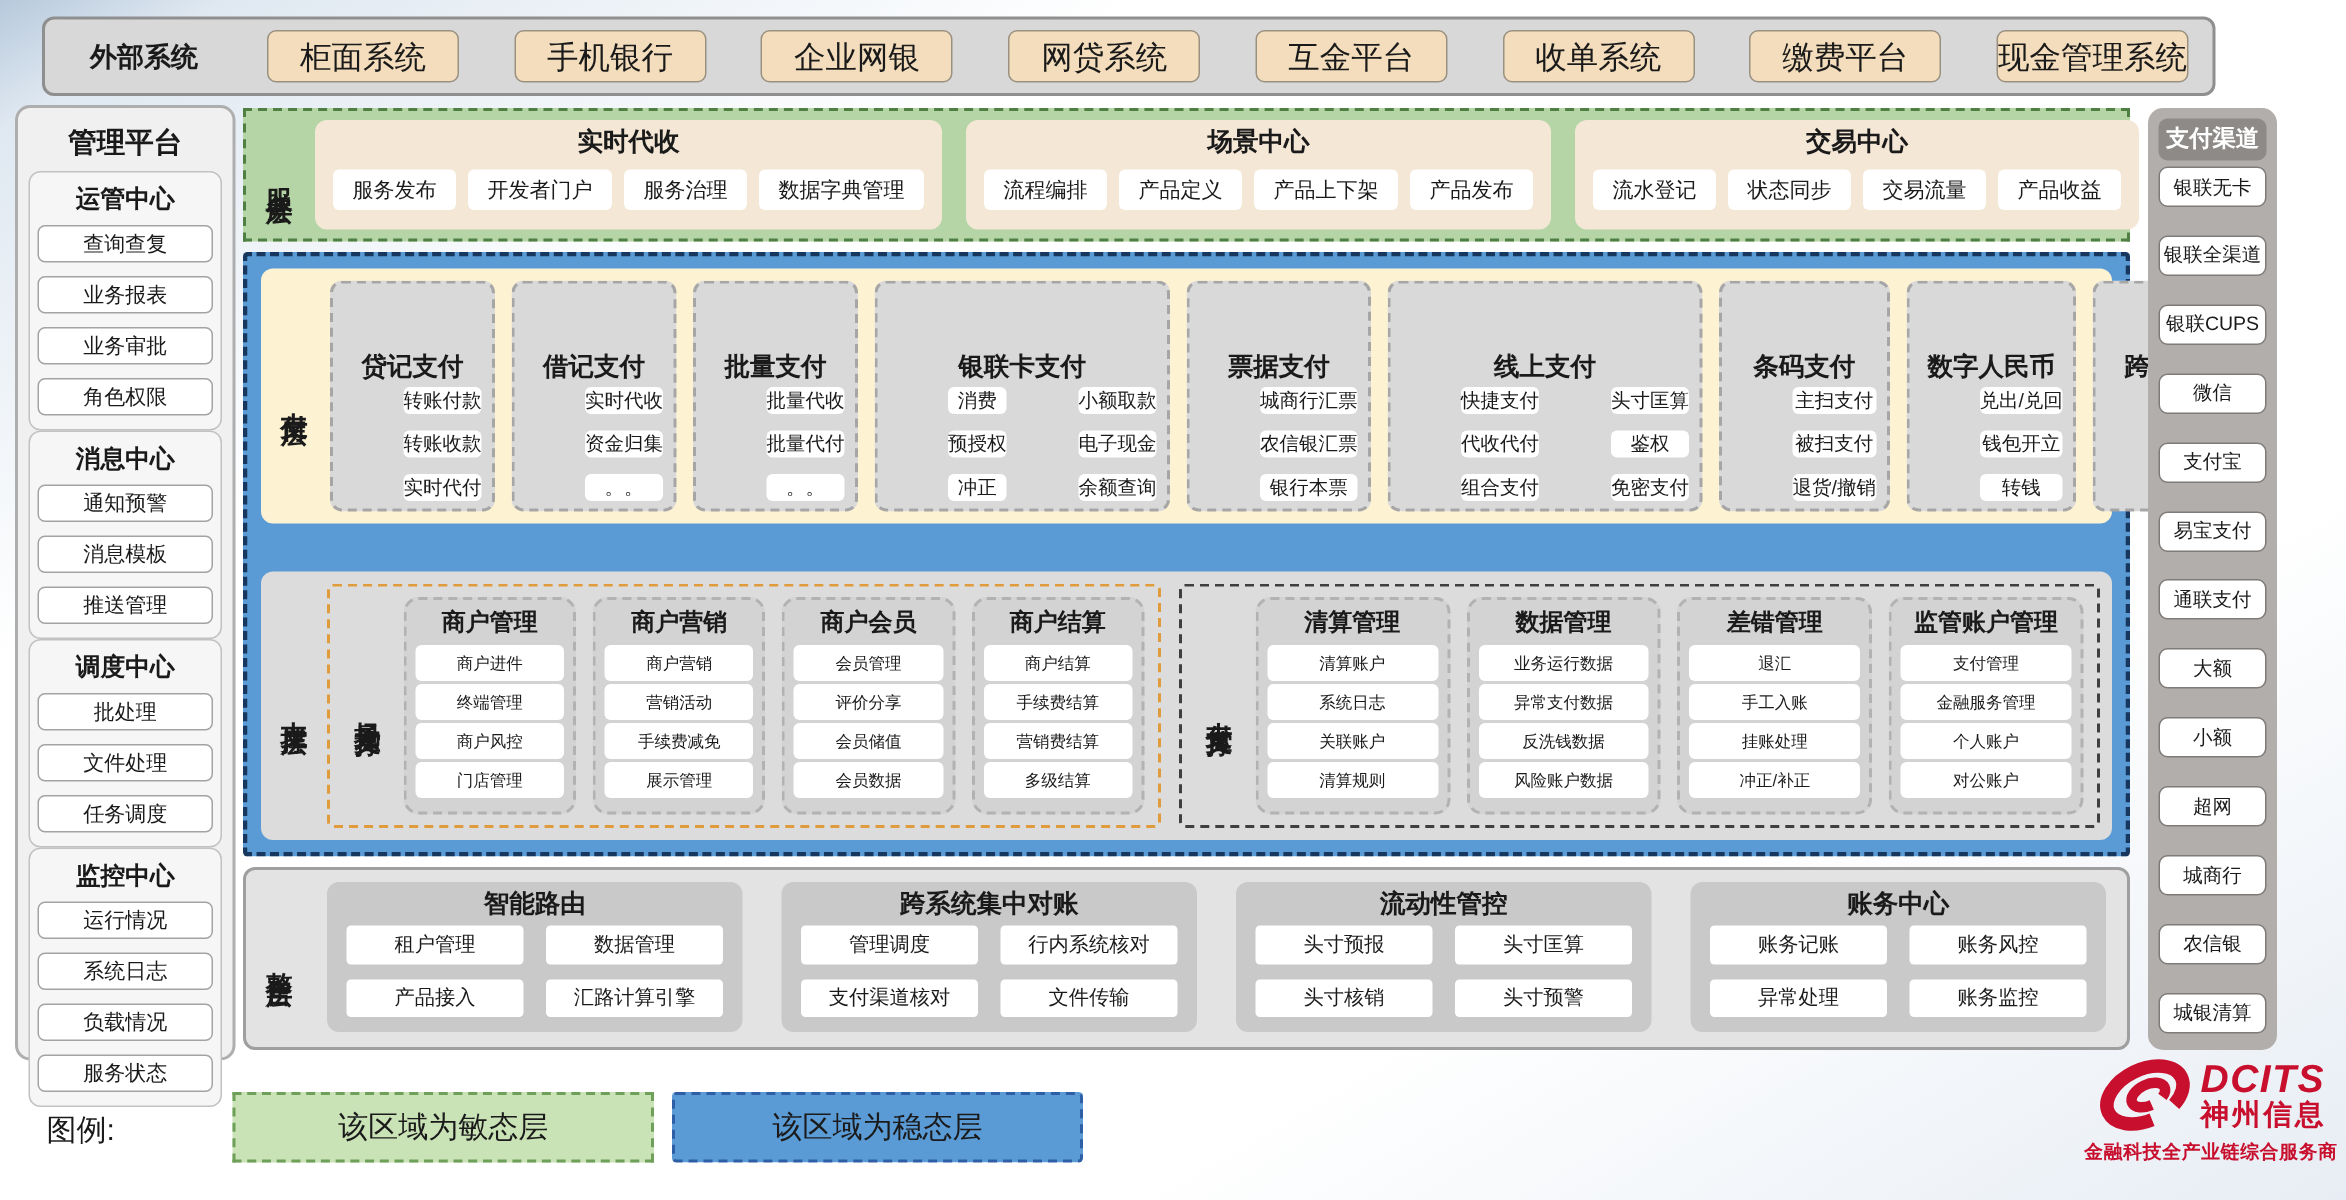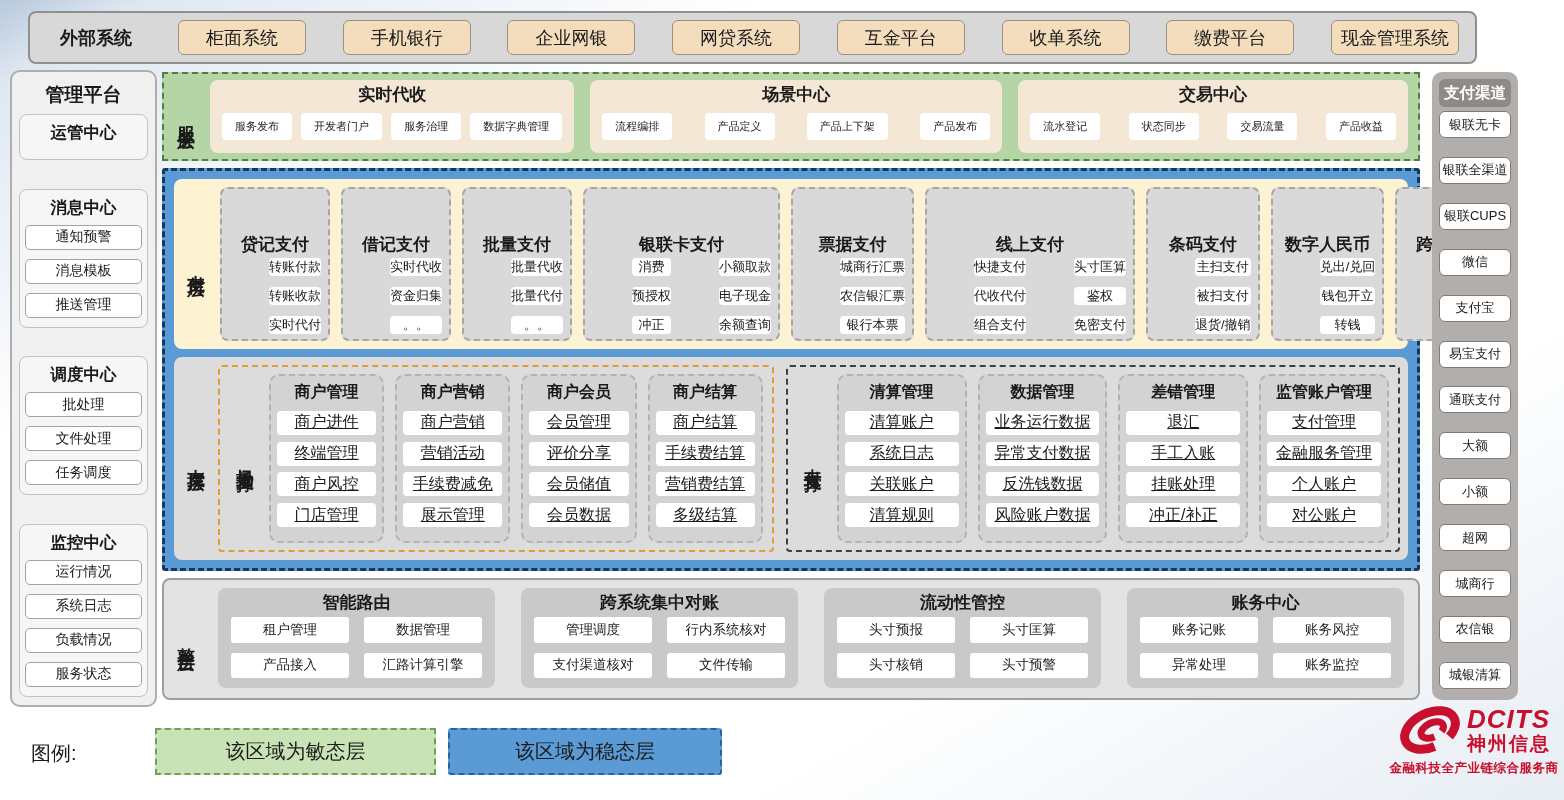--- a/index.html
+++ b/index.html
@@ -7,21 +7,21 @@
   body { font-family:"Liberation Sans", sans-serif; color:#1a1a1a; }
   .page { position:relative; width:1564px; height:800px; overflow:hidden;
           background:linear-gradient(150deg,#b7c9dc 0%,#dfe8f1 5%,#ffffff 26%,#ffffff 72%,#e7edf4 100%); }
 
   
   .topbar { position:absolute; left:28px; top:11px; width:1449px; height:53px; background:#d8d8d8;
             border:2px solid #8f8f8f; border-radius:8px; display:flex; align-items:center; padding:0 16px 0 30px; }
   .topbar-label { font-size:18px; font-weight:bold; white-space:nowrap; margin-right:46px; }
   .topbar-items { flex:1; display:flex; justify-content:space-between; align-items:center; }
   .tan-btn { width:128px; height:35px; background:#f3ddbc; border:1.5px solid #9b9181; border-radius:6px;
-             display:flex; align-items:center; justify-content:center; font-size:18px; white-space:nowrap; }
+             display:flex; align-items:center; justify-content:center; font-size:21px; white-space:nowrap; }
 
   
   .white-btn { background:#ffffff; border-radius:5px; display:flex; align-items:center; justify-content:center;
                white-space:nowrap; }
 
   
   .left-sidebar { position:absolute; left:10px; top:70px; width:147px; height:637px; background:#f0f0f0;
                   border:2px solid #aeaeae; border-radius:10px; padding:6px 7px 8px; display:flex; flex-direction:column; }
   .side-title { text-align:center; font-size:19px; font-weight:bold; padding:4px 0 6px; }
   .side-groups { flex:1; display:flex; flex-direction:column; justify-content:space-between; }
@@ -37,51 +37,51 @@
   
   .service-layer { position:absolute; left:162px; top:72px; width:1258px; height:89px; background:#b5d5a6;
                    border:2.5px dashed #4f7f42; display:flex; padding:6px 10px 6px 8px; gap:10px; }
   .service-centers { flex:1; display:flex; gap:16px; }
   .service-center { background:#f4e7d6; border-radius:8px; padding:1px 12px 8px; display:flex; flex-direction:column; }
   .service-centers > div:nth-of-type(1) { flex:93; }
   .service-centers > div:nth-of-type(2) { flex:106; }
   .service-centers > div:nth-of-type(3) { flex:100; }
   .center-title { text-align:center; font-weight:bold; font-size:17px; height:27px; line-height:27px; }
   .center-items { flex:1; display:flex; justify-content:space-between; align-items:center; gap:8px; }
-  .service-layer .white-btn { height:27px; padding:0 13px; font-size:11px; border-radius:4px; }
+  .service-layer .white-btn { height:27px; padding:0 13px; font-size:14px; border-radius:4px; }
 
   
   .blue-wrap { position:absolute; left:162px; top:168px; width:1258px; height:403px; background:#5b9bd5;
                border:3px dashed #17375e; border-radius:3px; padding:8px 9px; display:flex; flex-direction:column; gap:8px; }
 
   
   .payment-layer { height:170px; background:#fdf2d2; border-radius:8px; display:flex; padding:8px; gap:10px; }
   .pay-cols { flex:1; display:flex; gap:11px; }
   .pay-col { background:#d9d9d9; border:2px dashed #a6a6a6; border-radius:8px; padding:2px 7px 9px;
              display:flex; flex-direction:column; }
   .pay-col[data-cols="1"] { flex:100; }
   .pay-col[data-cols="2"] { flex:176; }
   .pay-title { text-align:center; font-weight:bold; font-size:17px; height:27px; line-height:27px; white-space:nowrap;margin-top:40px; }
   .pay-items { flex:1; display:grid; grid-template-columns:1fr; gap:11px 8px; }
   .pay-col[data-cols="2"] .pay-items { grid-template-columns:1fr 1fr; }
   .pay-items .white-btn { font-size:13px; border-radius:4px;margin-left:40px; }
 
   
-  .support-layer { flex:1; background:#dcdcdc; border-radius:8px; display:flex; padding:8px; gap:8px; }
+  .support-layer { flex:1; background:#dcdcdc; border-radius:8px; display:flex; padding:8px; gap:8px;margin-top:24px; }
   .support-wraps { flex:1; display:flex; gap:12px; }
   .scene-wrap { flex:91; border:2px dashed #e09c3c; border-radius:4px; display:flex; padding:7px 9px; gap:8px; }
   .paysup-wrap { flex:101; border:2px dashed #3f3f3f; border-radius:4px; display:flex; padding:7px 9px; gap:8px; }
   .sub-label { writing-mode:vertical-rl; text-orientation:upright; font-weight:bold; font-size:17.5px;
                display:flex; align-items:center; justify-content:center; width:32px; letter-spacing:2px; }
   .sub-groups { flex:1; display:flex; gap:11px; }
   .sub-group { flex:1; background:#d3d3d3; border:2px dashed #b2b2b2; border-radius:10px;
                padding:3px 6px 7px; display:flex; flex-direction:column; }
   .sub-title { text-align:center; font-weight:bold; font-size:16px; height:25px; line-height:25px; white-space:nowrap; }
   .sub-items { flex:1; display:flex; flex-direction:column; justify-content:space-evenly; }
-  .sub-items .white-btn { height:24px; font-size:16px; border-radius:4px;text-decoration:underline; }
+  .sub-items .white-btn { height:24px; font-size:11px; border-radius:4px; }
 
   
   .integration-layer { position:absolute; left:162px; top:578px; width:1258px; height:122px; background:#e3e3e3;
                        border:2px solid #9f9f9f; border-radius:8px; display:flex; padding:8px 14px 10px 8px; gap:18px; }
   .int-groups { flex:1; display:flex; gap:26px; }
   .int-group { flex:1; background:#c9c9c9; border-radius:8px; padding:0 13px 10px; display:flex; flex-direction:column; }
   .int-title { text-align:center; font-weight:bold; font-size:17px; height:29px; line-height:29px; }
   .int-items { flex:1; display:grid; grid-template-columns:1fr 1fr; gap:10px 15px; }
   .int-items .white-btn { font-size:13.5px; border-radius:3px; }
 
@@ -135,20 +135,30 @@
         <div class="tan-btn">现金管理系统</div>
       </div>
   </div>
 
   <div class="left-sidebar">
     <div class="side-title">管理平台</div>
     <div class="side-groups">
 
         <div class="side-group">
           <div class="group-title">运管中心</div>
+          <div class="group-items">
+
+              <div class="white-btn">查询查复</div>
+
+              <div class="white-btn">业务报表</div>
+
+              <div class="white-btn">业务审批</div>
+
+              <div class="white-btn">角色权限</div>
+            </div>
         </div>
 
         <div class="side-group">
           <div class="group-title">消息中心</div>
           <div class="group-items">
 
               <div class="white-btn">通知预警</div>
 
               <div class="white-btn">消息模板</div>
 

